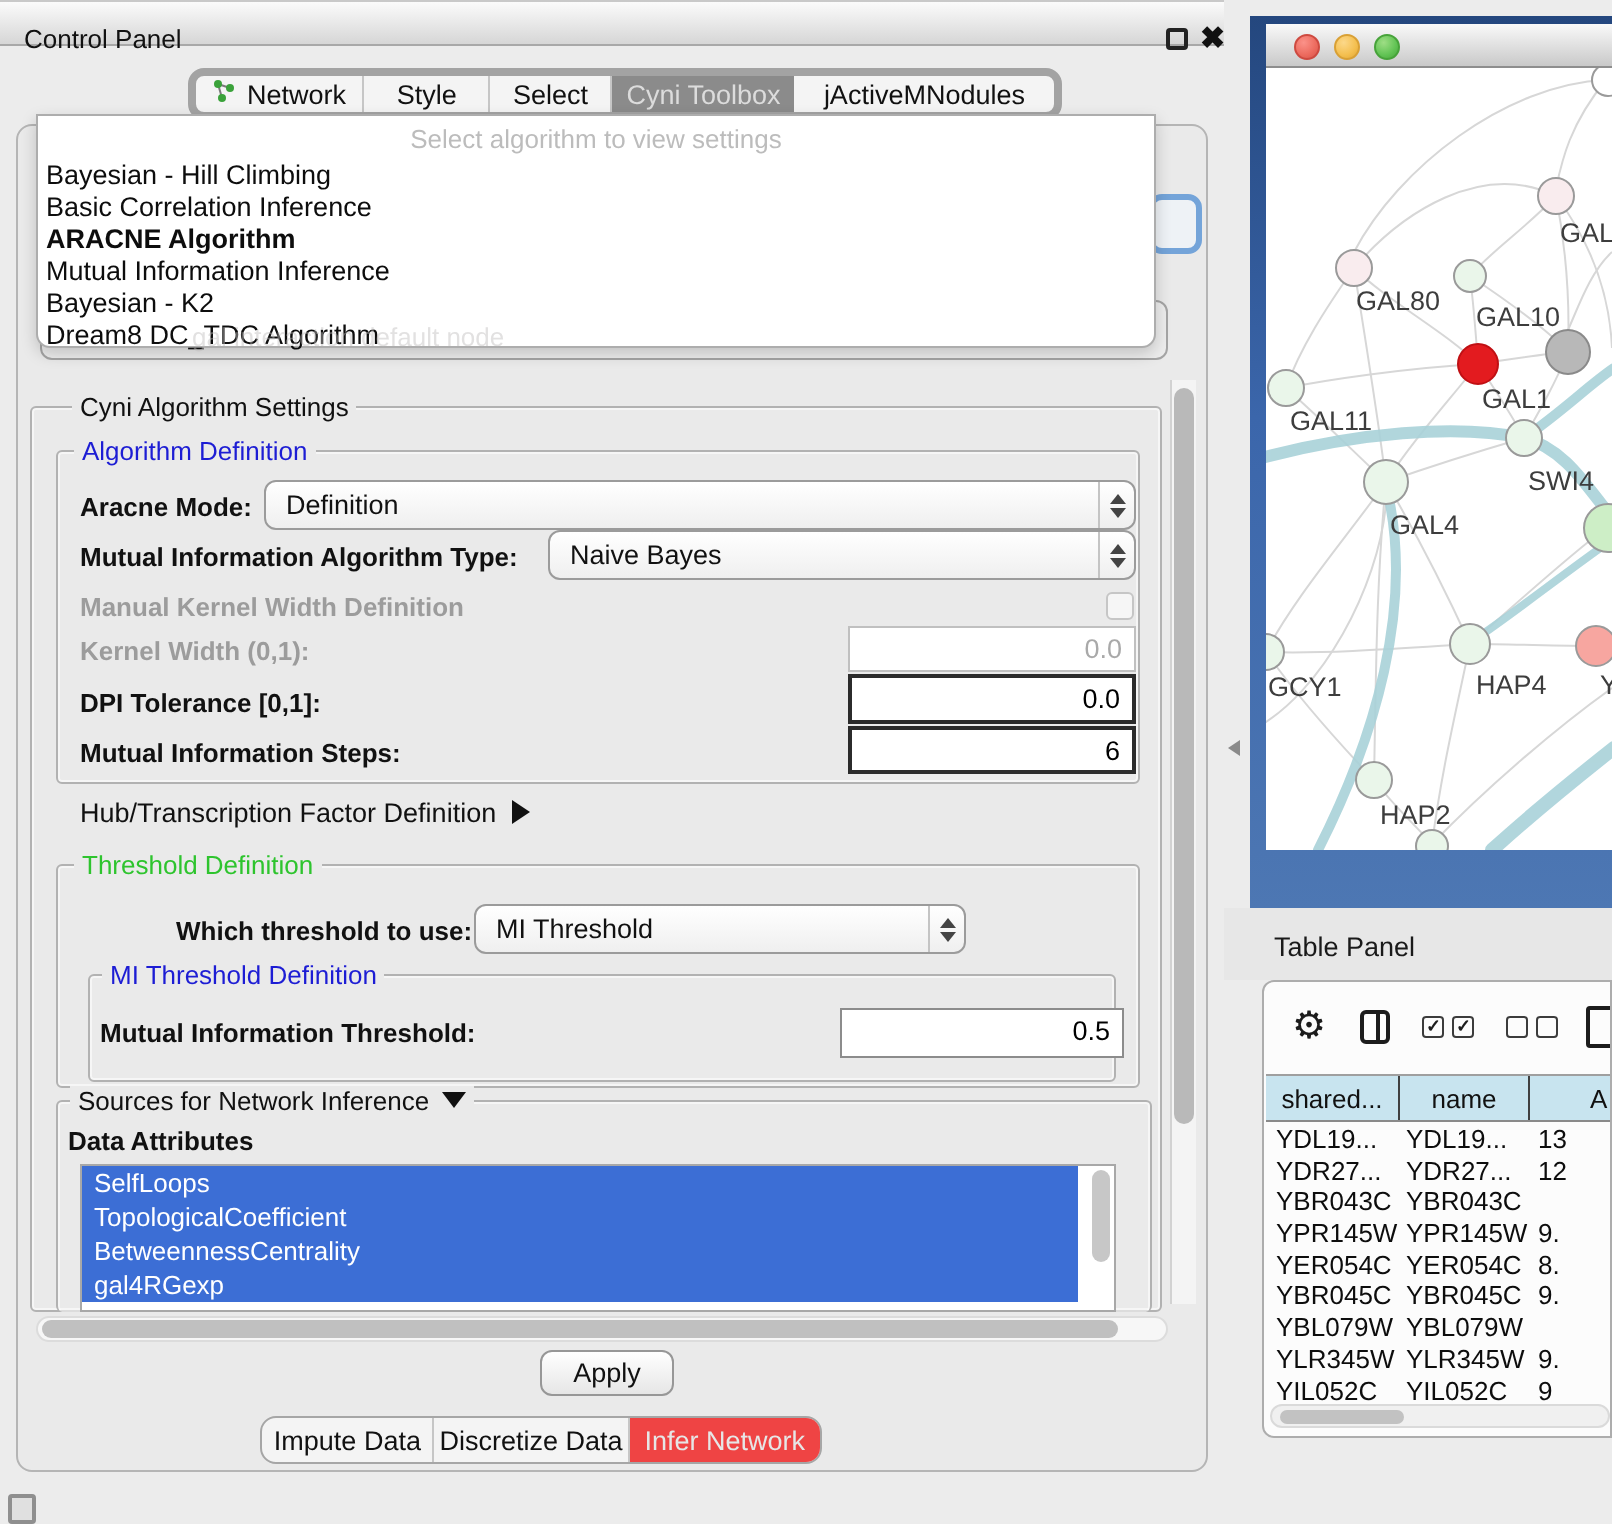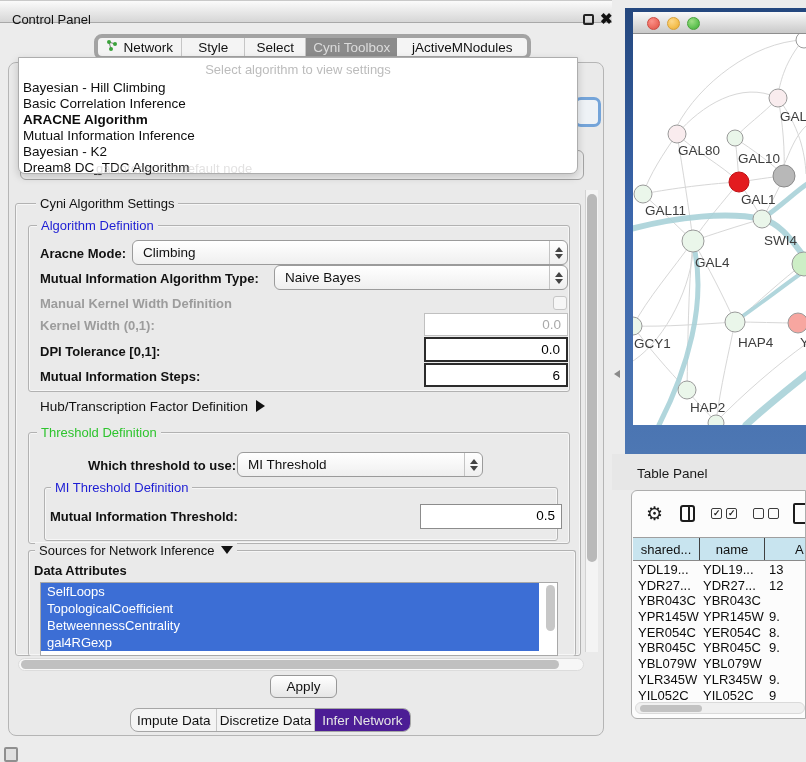--- a/index.html
+++ b/index.html
@@ -76,21 +76,21 @@
   #v-scroll-track { left:585px; top:190px; width:13px; height:462px; background:#f4f4f4; border-left:1px solid #d2d2d2; }
   #v-scroll-thumb { left:587px; top:194px; width:10px; height:368px; background:#b9b9b9; border-radius:6px; }
   #h-scroll-track { left:18px; top:658px; width:566px; height:13px; background:#f7f7f7; border:1px solid #dcdcdc; border-radius:7px; }
   #h-scroll-thumb { left:21px; top:660px; width:538px; height:9px; background:#c0c0c0; border-radius:5px; }
 
   #apply-btn { left:270px; top:675px; width:67px; height:23px; border:1px solid #979797; border-radius:6px; background:linear-gradient(180deg,#ffffff,#e6e6e6); text-align:center; line-height:21px; font-size:13.5px; color:#111; }
 
   #bottom-tabbar { left:130px; top:708px; width:281px; height:24px; border:1px solid #a6a6a6; border-radius:8px; background:#f4f4f4; display:flex; overflow:hidden; }
   .btab { display:flex; align-items:center; justify-content:center; font-size:13.5px; color:#111; border-right:1px solid #c6c6c6; }
   .btab:last-child { border-right:none; }
-  .btab.sel { background:#4c1d95; color:#e6e6e6; }
+  .btab.sel { background:#ef4444; color:#e6e6e6; }
   #btab-impute { width:87px; } #btab-discretize { width:98px; } #btab-infer { width:96px; }
 
   #mini-square { left:4px; top:747px; width:14px; height:15px; border:2px solid #8f8f8f; background:#e0e0e0; border-radius:2px; }
 
   
   #divider-grab { left:614px; top:370px; width:0; height:0; border-top:4px solid transparent; border-bottom:4px solid transparent; border-right:6px solid #8a8a8a; }
 
   
   #net-frame { left:625px; top:8px; width:181px; height:446px; background:linear-gradient(180deg,#24477e 0%,#3b66ab 45%,#4d77b3 100%); }
   #net-titlebar { position:absolute; left:8px; top:4px; width:173px; height:22px; background:linear-gradient(180deg,#f9f9f9,#c9c9c9); border-bottom:1px solid #8e8e8e; }
@@ -165,21 +165,21 @@
 <div class="group" id="grp-settings">
   <span class="group-title t-black" style="left:20px;">Cyni Algorithm Settings</span>
 </div>
 
 <div class="group" id="grp-algodef">
   <span class="group-title t-blue" style="left:8px;">Algorithm Definition</span>
 </div>
 
 <span class="flabel" style="left:40px; top:246px;">Aracne Mode:</span>
 <div class="combo" style="left:132px; top:240px; width:436px;">
-  <span class="val">Climbing</span>
+  <span class="val">Definition</span>
   <span class="stepper">
       <span class="tri-up"></span>
       <span class="tri-dn"></span>
     </span>
 </div>
 
 <span class="flabel" style="left:40px; top:271px;">Mutual Information Algorithm Type:</span>
 <div class="combo" style="left:274px; top:265px; width:294px;">
   <span class="val">Naive Bayes</span>
   <span class="stepper">

